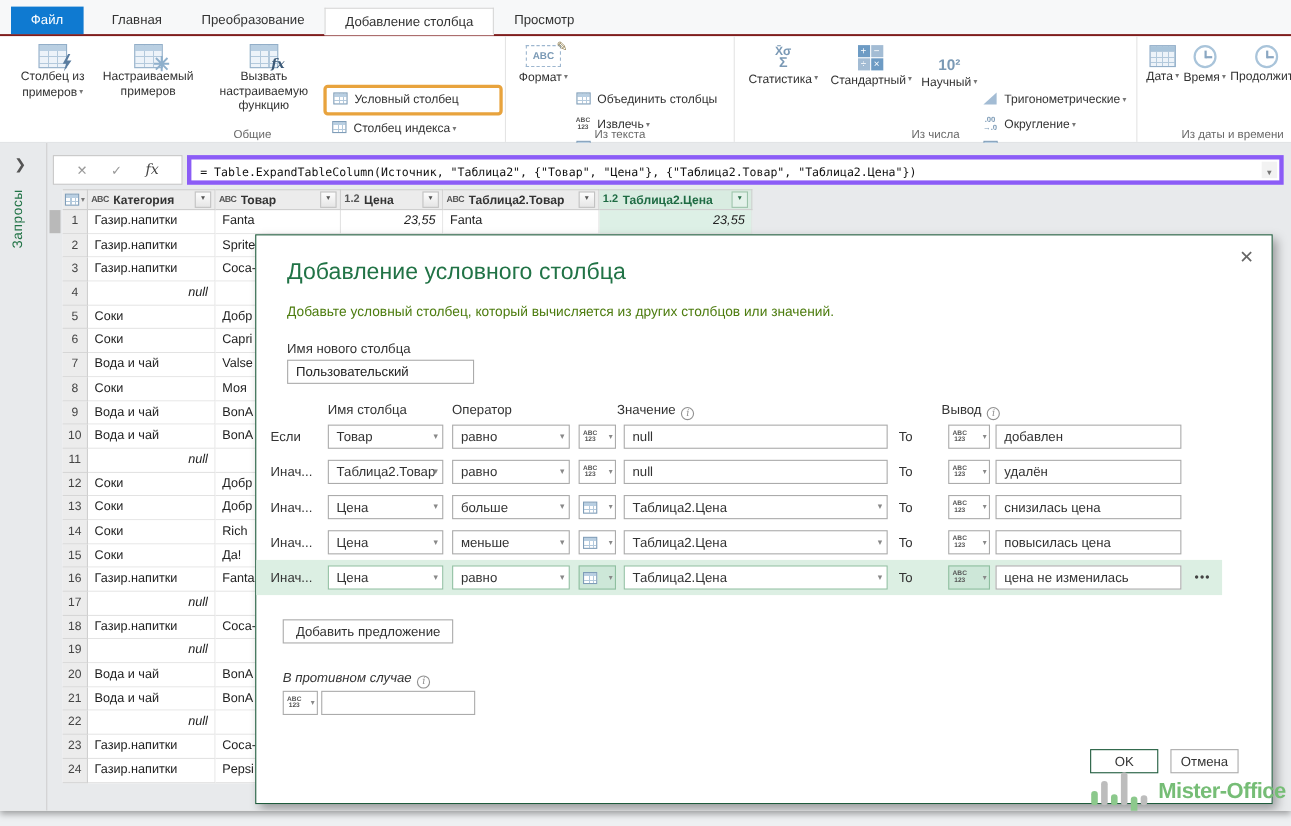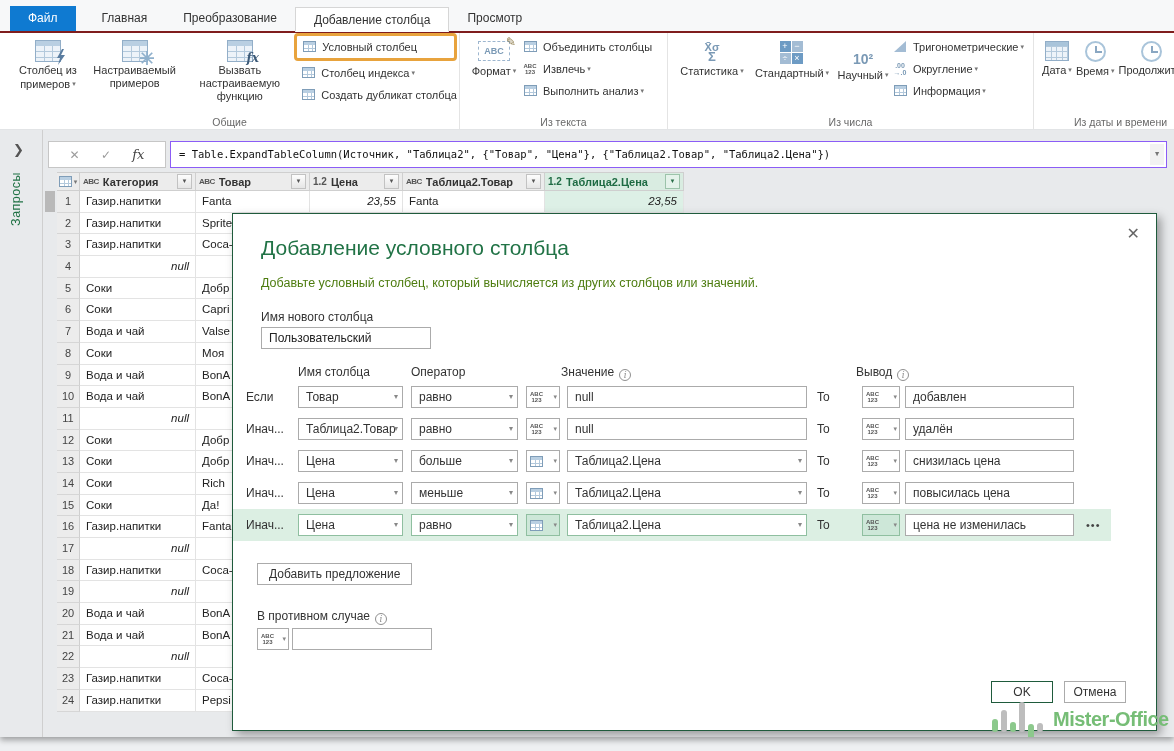--- a/index.html
+++ b/index.html
@@ -12,21 +12,21 @@
   .tab.file { background:#0f7ad1; color:#fff; margin-right:8px; }
   .tab.active { background:#fff; border:1px solid #d6d6d6; border-bottom:1px solid #fff; margin-bottom:-1px; }
 
   
   .ribbon { position:absolute; left:0; top:33px; right:0; height:97px; background:#fff; display:flex; border-bottom:1px solid #e2e4e6; }
   .rgroup { position:relative; border-right:1px solid #e4e4e4; padding:3px 2px 14px 6px; display:flex; align-items:flex-start; }
   .rgroup-label { position:absolute; bottom:1px; left:0; right:0; text-align:center; font-size:10.5px; color:#696969; white-space:nowrap; overflow:hidden; }
   .rbig { width:86px; padding:2px 2px; text-align:center; font-size:11px; color:#333; line-height:13px; }
   .rbig .caption { margin-top:2px; }
   .dd { color:#777; font-size:7px; vertical-align:2px; margin-left:2px; }
-  .stack { display:flex; flex-direction:column; justify-content:flex-start; padding-top:0; }
+  .stack { display:flex; flex-direction:column; justify-content:flex-start; padding-top:0;margin-top:44px; }
   .rsmall { display:flex; align-items:center; height:22px; font-size:11px; color:#333; white-space:nowrap; }
   .rsmall .sic { margin-right:5px; }
   .orange-wrap { border:3px solid #e8a33d; border-radius:4px; padding:0 8px 0 4px; margin:-3px 0 1px -6px; }
 
   
   .tblicon { position:relative; width:26px; height:22px; margin:2px auto 2px; border:1px solid #92aec8; background-color:#edf3f9;
     background-image:linear-gradient(#b9cfe2 0 5px,transparent 5px),
       linear-gradient(to right,transparent 0 8px,#b3c9dc 8px 9px,transparent 9px 16px,#b3c9dc 16px 17px,transparent 17px),
       linear-gradient(to bottom,transparent 0 10px,#b3c9dc 10px 11px,transparent 11px 16px,#b3c9dc 16px 17px,transparent 17px); }
   .ovl { position:absolute; right:-7px; bottom:-4px; }
@@ -57,21 +57,21 @@
 
   
   .workarea { position:absolute; left:0; top:130px; right:0; bottom:0; background:#e8eaec; }
   .sidebar { position:absolute; left:0; top:0; bottom:0; width:43px; border-right:1px solid #cfcfcf; }
   .collapse { position:absolute; left:13px; top:12px; font-size:13px; color:#555; font-weight:bold; }
   .queries { position:absolute; left:9px; top:42px; writing-mode:vertical-rl; transform:rotate(180deg); font-size:12.5px; color:#217346; letter-spacing:.5px; }
   .fxrow { position:absolute; left:48px; top:11px; right:7px; height:27px; display:flex; }
   .fxbtns { width:118px; background:#fff; border:1px solid #c6c6c6; display:flex; align-items:center; justify-content:space-around; padding:0 10px; margin-right:4px; }
   .fxbtns .x { color:#9a9a9a; font-size:12px; } .fxbtns .ck { color:#9a9a9a; font-size:12px; }
   .fxbtns .fx { font-family:"DejaVu Serif",serif; font-style:italic; font-size:13px; color:#444; }
-  .fxinput { flex:1; background:#fff; border:1px solid #8b5cf6; font-family:"DejaVu Sans Mono",monospace; font-size:10.5px; color:#111; line-height:25px; padding:0 8px; white-space:nowrap; overflow:hidden; position:relative; }
+  .fxinput { flex:1; background:#fff; border:4px solid #8b5cf6; font-family:"DejaVu Sans Mono",monospace; font-size:10.5px; color:#111; line-height:25px; padding:0 8px; white-space:nowrap; overflow:hidden; position:relative; }
   .fxexpand { position:absolute; right:2px; top:2px; bottom:2px; width:14px; background:#f2f2f2; color:#777; font-size:7px; text-align:center; line-height:21px; }
 
   
   .grid { position:absolute; left:14px; top:42px; background:#fff; }
   .ghead { display:flex; }
   .gh { position:relative; height:19px; background:#ececec; border-right:1px solid #cfcfcf; border-bottom:1px solid #cfcfcf; border-top:1px solid #cfcfcf; display:flex; align-items:center; padding:0 3px; font-size:11px; font-weight:bold; color:#333; }
   .gh.sel { background:#d9ece1; color:#1e6b43; }
   .gh .ctype { font-size:8px; font-weight:bold; color:#555; margin-right:4px; letter-spacing:-.5px; }
   .gh.sel .ctype { color:#1e6b43; }
   .gh .ctype.num { font-size:10px; letter-spacing:0; }
@@ -105,21 +105,21 @@
   .csel { position:relative; border:1px solid #ababab; background:#fff; height:22px; line-height:20px; padding:0 16px 0 7px; font-size:12px; white-space:nowrap; overflow:hidden; }
   .csel::after { content:"\25BE"; position:absolute; right:4px; top:0; font-size:8px; color:#888; line-height:20px; }
   .cinput { border:1px solid #ababab; background:#fff; height:22px; line-height:20px; padding:0 7px; font-size:12px; white-space:nowrap; overflow:hidden; }
   .chip { position:relative; width:34px; height:22px; border:1px solid #ababab; background:#fff; display:flex; align-items:center; justify-content:flex-start; padding-left:3px; }
   .chip::after { content:"\25BE"; position:absolute; right:2px; top:6px; font-size:7px; color:#888; }
   .crow.hl .chip { background:#cde7d8; border-color:#8fbfa0; }
   .crow.hl .csel { border-color:#8fbfa0; }
   .w105{width:105px;margin-right:8px} .w107{width:107px;margin-right:8px} .wchip{margin-right:7px} .w240{width:240px;margin-right:10px} .wto{width:45px;font-size:12px;color:#333} .wout{width:38px;margin-right:5px} .w169{width:169px} 
   .cmenu { margin-left:12px; font-size:11px; color:#444; letter-spacing:1px; }
   .addclause { position:absolute; left:24px; top:349px; border:1px solid #ababab; background:#fff; font-size:12px; color:#333; padding:3px 11px; }
-  .elsel { position:absolute; left:24px; top:395px; }
+  .elsel { position:absolute; left:24px; top:395px;font-style:italic; }
   .elserow { position:absolute; left:24px; top:414px; display:flex; }
   .btn { position:absolute; width:62px; height:22px; text-align:center; line-height:20px; font-size:12px; background:#fff; color:#333; }
   .ok { left:758px; top:467px; border:1px solid #1f5b3c; }
   .cancel { left:831px; top:467px; border:1px solid #ababab; }
 
   
   .wm { position:absolute; left:992px; top:702px; z-index:30; display:flex; align-items:flex-end; }
   .wm .bars { display:flex; align-items:flex-end; margin-right:7px; }
   .wm .bar { width:6px; border-radius:3px; margin-right:3px; }
   .bgreen { background:#8cc98c; } .bgray { background:#bdbdbd; }

